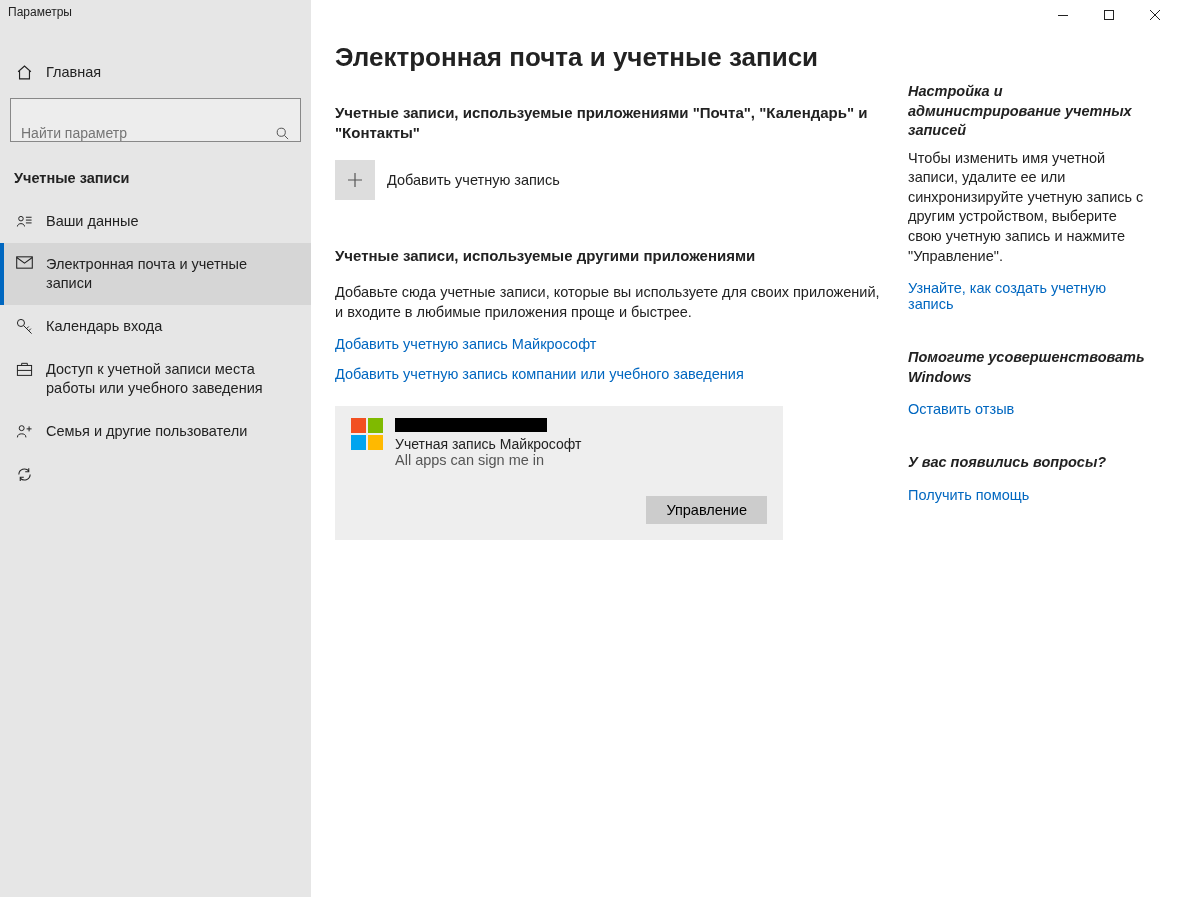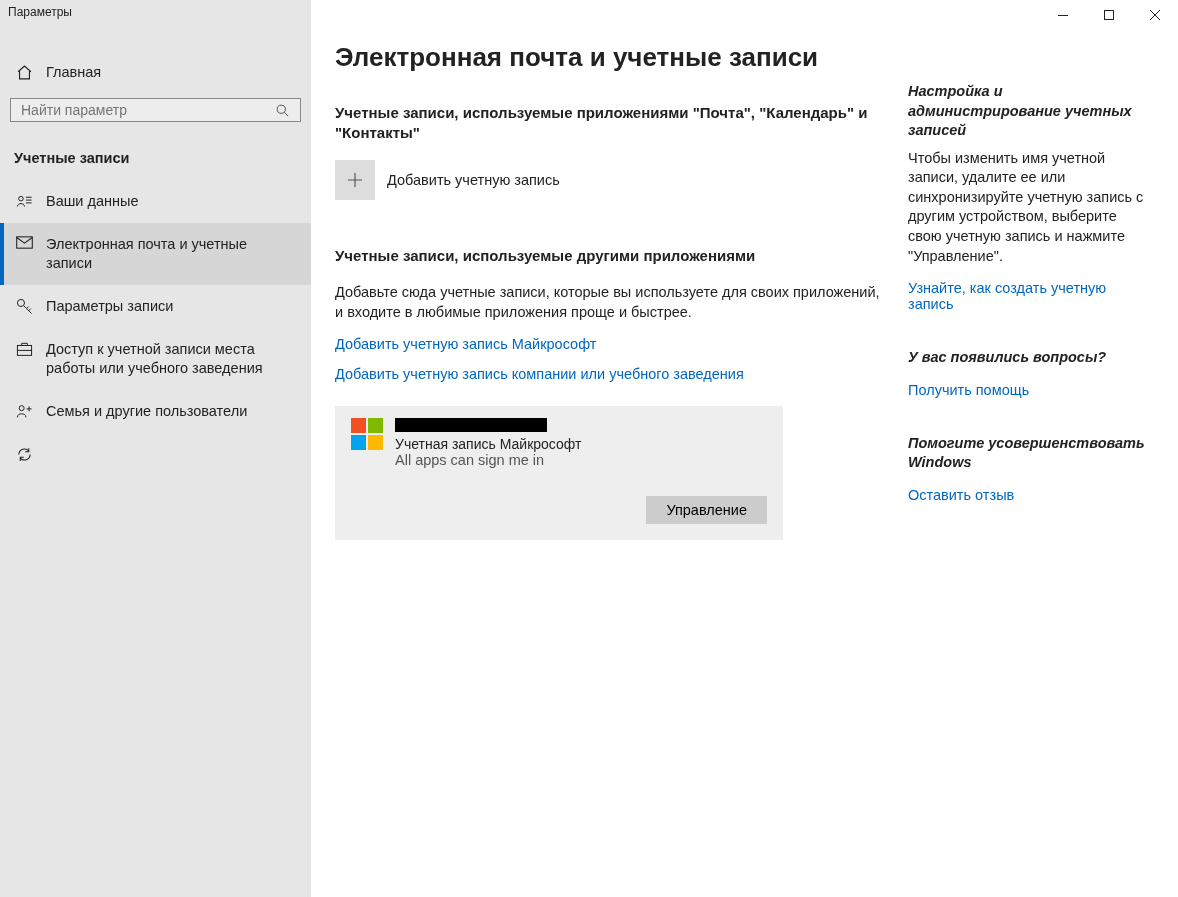--- a/index.html
+++ b/index.html
@@ -5,21 +5,21 @@
   * { box-sizing: border-box; margin: 0; padding: 0; font-family: "Segoe UI", Arial, sans-serif; }
   body { width: 1178px; height: 897px; background: #fff; display: flex; overflow: hidden; }
 
   
   .sidebar { width: 311px; height: 100%; background: #e6e6e6; display: flex; flex-direction: column; }
   .app-title { font-size: 12px; font-weight: 400; padding: 5px 8px; color: #222; }
   .home-row { display: flex; align-items: center; height: 44px; padding-left: 14px; cursor: pointer; }
   .home-row .ico { width: 20px; display:flex; justify-content:center; }
   .home-row .label { margin-left: 12px; font-size: 14.5px; color:#222; }
   .search-wrap { padding: 0 10px; margin-top: 4px; }
-  .search-box { width: 100%; height: 24px; border: 1px solid #888; background: #ededed; display: flex; align-items: center; padding: 0 10px; }
+  .search-box { width: 100%; height: 44px; border: 1px solid #888; background: #ededed; display: flex; align-items: flex-end; padding: 0 10px; }
   .search-box input { flex: 1; border: none; background: transparent; font-size: 14px; outline: none; color:#555; }
   .section-label { font-size: 14.5px; font-weight: 600; padding: 28px 14px 14px; color:#222; }
   .nav-item { display: flex; align-items: flex-start; padding: 12px 14px 12px 10px; cursor: pointer; border-left: 4px solid transparent; }
   .nav-item.selected { background: #d6d6d6; border-left-color: #0067c0; }
   .nav-item .ico { width: 20px; display:flex; justify-content:center; margin-top:1px; flex:none;}
   .nav-item .label { margin-left: 12px; font-size: 14.5px; line-height: 19px; color:#222; }
 
   
   .main { flex: 1; height: 100%; display: flex; padding: 42px 24px 0 24px; gap: 24px; }
   .content { flex: 1; max-width: 570px; }
@@ -125,21 +125,21 @@
     <span class="label">Электронная почта и учетные записи</span>
   </div>
 
   <div class="nav-item">
     <span class="ico">
       <svg width="17" height="17" viewBox="0 0 24 24">
           <circle cx="7" cy="7" r="5" fill="none" stroke="#222" stroke-width="1.4"></circle>
           <path d="M11 11 L22 22 M18 18 L21 15 M15 15 L18 12" stroke="#222" stroke-width="1.4"></path>
         </svg>
     </span>
-    <span class="label">Параметры записи</span>
+    <span class="label">Календарь входа</span>
   </div>
 
   <div class="nav-item">
     <span class="ico">
       <svg width="17" height="16" viewBox="0 0 24 22">
           <rect x="2" y="6" width="20" height="14" fill="none" stroke="#222" stroke-width="1.4"></rect>
           <path d="M8 6V3h8v3 M2 13h20" fill="none" stroke="#222" stroke-width="1.4"></path>
         </svg>
     </span>
     <span class="label">Доступ к учетной записи места работы или учебного заведения</span>
@@ -207,21 +207,21 @@
     </div>
   </div>
 
   <div class="aside">
     <div class="aside-block">
       <div class="aside-title">Настройка и администрирование учетных записей</div>
       <div class="aside-text">Чтобы изменить имя учетной записи, удалите ее или синхронизируйте учетную запись с другим устройством, выберите свою учетную запись и нажмите "Управление".</div>
       <span class="link">Узнайте, как создать учетную запись</span>
     </div>
     <div class="aside-block">
+      <div class="aside-title">Помогите усовершенствовать Windows</div>
+      <span class="link">Оставить отзыв</span>
+    </div>
+    <div class="aside-block">
       <div class="aside-title">У вас появились вопросы?</div>
       <span class="link">Получить помощь</span>
     </div>
-    <div class="aside-block">
-      <div class="aside-title">Помогите усовершенствовать Windows</div>
-      <span class="link">Оставить отзыв</span>
-    </div>
   </div>
 </div>
 
 </body></html>

